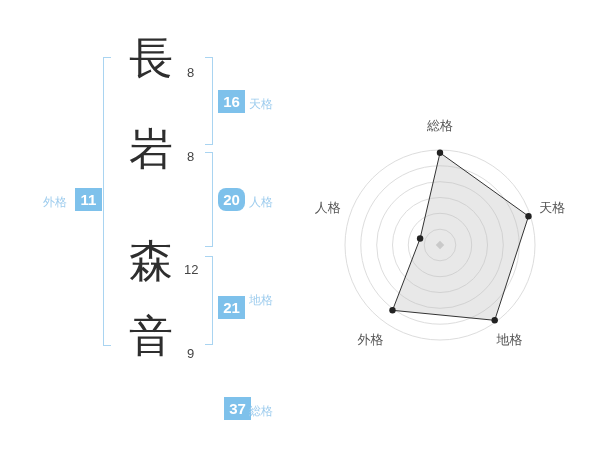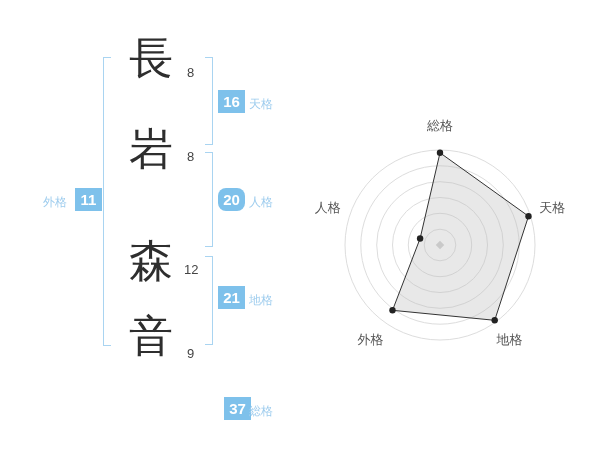--- a/index.html
+++ b/index.html
@@ -44,21 +44,21 @@
   <div class="bracket right" style="left:205px; top:57px; width:8px; height:88px;"></div>
   <div class="bracket right" style="left:205px; top:152px; width:8px; height:95px;"></div>
   <div class="bracket right" style="left:205px; top:256px; width:8px; height:89px;"></div>
 
   <div class="score-box" style="left:218px; top:90px;">16</div>
   <div class="score-label" style="left:249px; top:96px;">天格</div>
 
   <div class="score-box" style="left:218px; top:188px;border-radius:8px;">20</div>
   <div class="score-label" style="left:249px; top:194px;">人格</div>
 
-  <div class="score-box" style="left:218px; top:286px;">21</div>
+  <div class="score-box" style="left:218px; top:296px;">21</div>
   <div class="score-label" style="left:249px; top:292px;">地格</div>
 
   <div class="score-label" style="left:43px; top:194px;">外格</div>
   <div class="score-box" style="left:75px; top:188px;">11</div>
 
   <div class="score-box" style="left:224px; top:397px;">37</div>
   <div class="score-label" style="left:249px; top:403px;">総格</div>
 
   <div class="chart-panel">
     <svg width="300" height="270" viewBox="0 0 300 270">

